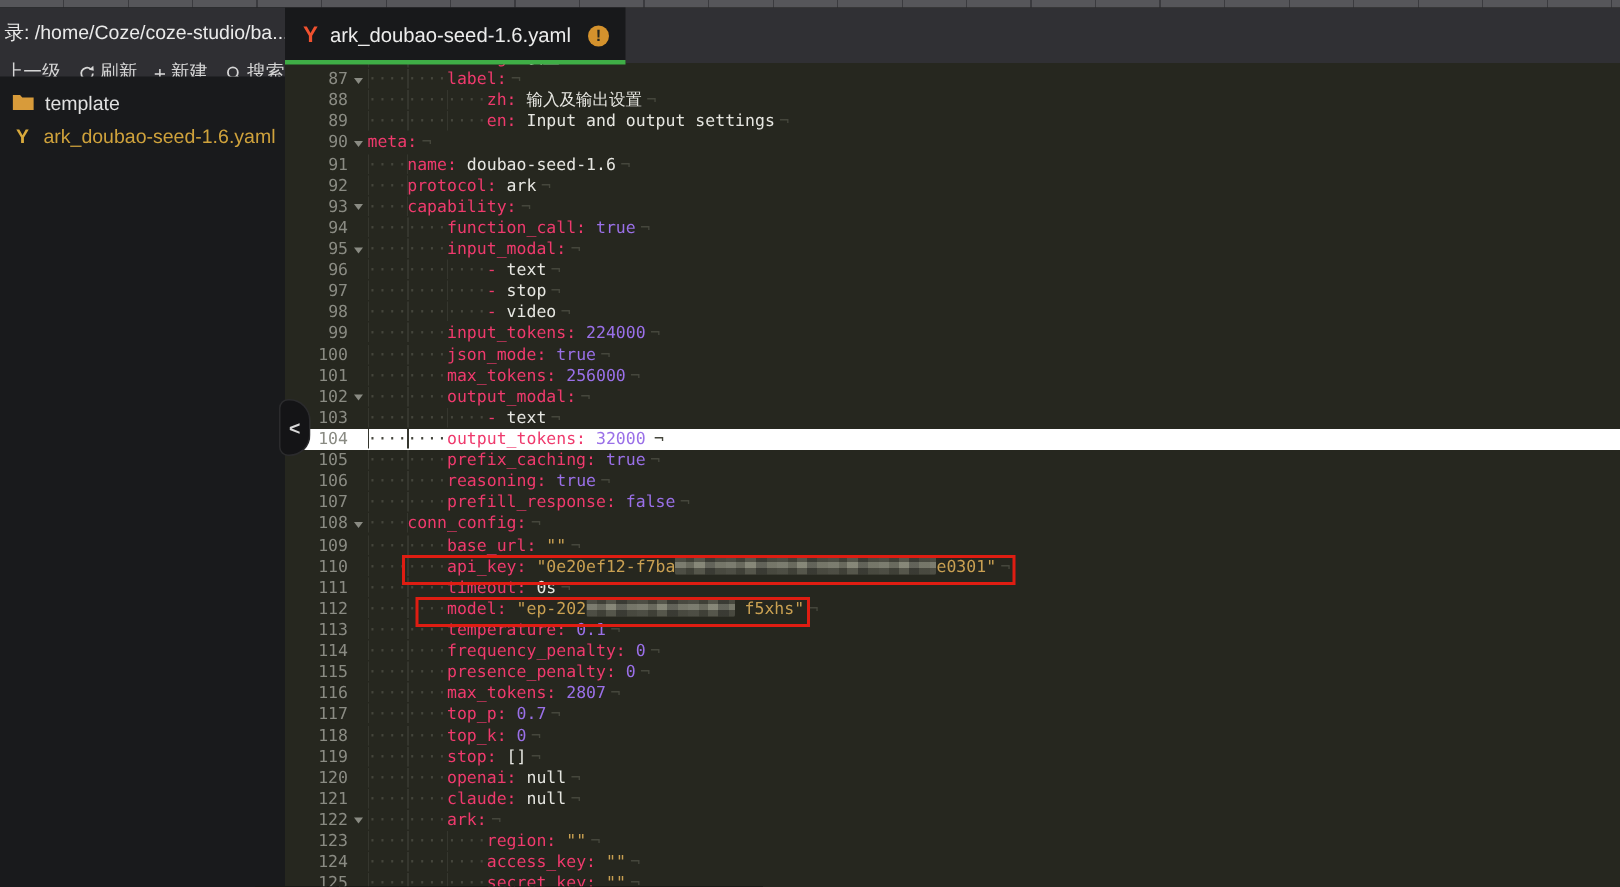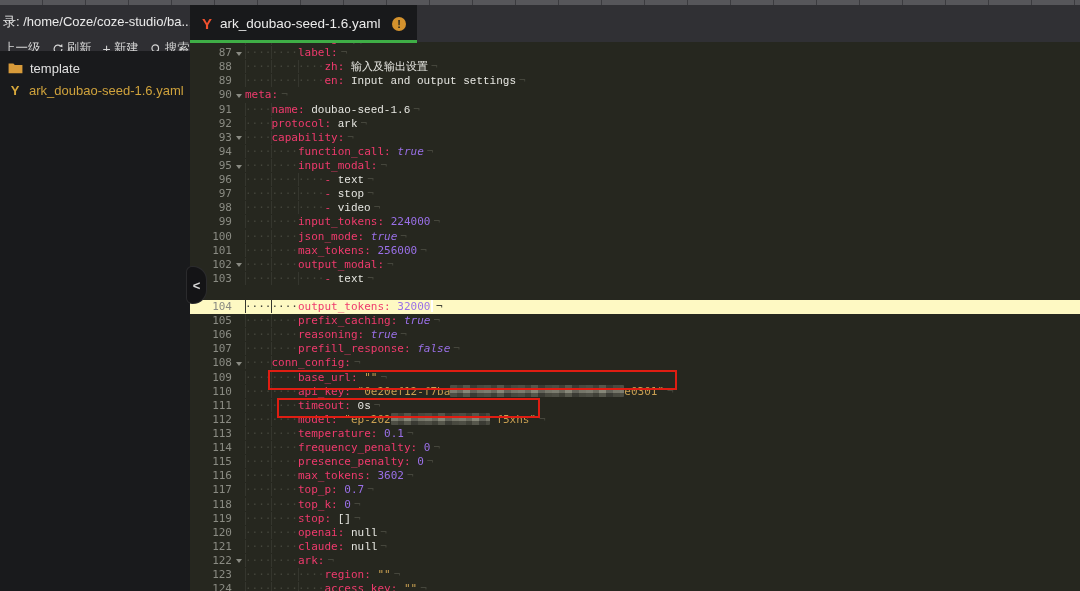--- a/index.html
+++ b/index.html
@@ -37,30 +37,30 @@
   .tab-title { color:#ececec; font-size:13.5px; white-space:nowrap; }
   .badge {
     margin-left:auto; margin-right:11px; width:14px; height:14px; border-radius:50%;
     background:#d4922d; color:#26271f; font-size:11px; font-weight:bold; line-height:14px; text-align:center;
   }
   .tab-underline { position:absolute; left:190px; top:40px; width:227px; height:3px; background:#3fae46; z-index:3; }
   
   .editor-bg { position:absolute; left:190px; top:42px; width:890px; height:549px; background:#26271f; z-index:0; }
   #code-lines { position:absolute; left:190px; top:32px; width:890px; z-index:1; font-family:"DejaVu Sans Mono", monospace; font-size:11px; }
   .line { display:flex; height:14.12px; line-height:14.12px; white-space:pre; }
-  .line.current { background:#fef9c3;margin-top:14px; }
+  .line.current { background:#ffffff; }
   .num { width:42px; text-align:right; color:#8a8b83; flex:none; }
   .foldcol { width:13px; flex:none; display:flex; align-items:center; justify-content:center; }
   .foldtri { width:0; height:0; border-left:3.5px solid transparent; border-right:3.5px solid transparent; border-top:4.5px solid #8a8b83; margin-top:1px; }
   .code { flex:1; white-space:pre; }
   .ws { color:#45463c; background:repeating-linear-gradient(to right,#35362e 0 1px,transparent 1px 26.48px); }
   .tok-k { color:#ef3a6d; }
-  .tok-p { color:#e6e6e1;font-family:Liberation Mono, monospace; }
+  .tok-p { color:#e6e6e1; }
   .tok-n { color:#9a70e8;text-align:right; }
-  .tok-b { color:#9a70e8;font-style:italic; }
+  .tok-b { color:#9a70e8; }
   .tok-s { color:#c9a052; }
   .eol { color:#45463c; margin-left:3px; }
   .cursor { display:inline-block; width:1.5px; height:12px; background:#ffffff; vertical-align:-2px; margin-left:1px; }
   .mosaic {
     display:inline-block; height:12px; vertical-align:-2px; border-radius:1px;
     background-image:
       repeating-linear-gradient(0deg, rgba(15,15,10,0.35) 0 4px, rgba(205,205,185,0.14) 4px 8px),
       repeating-linear-gradient(90deg, #6e6f63 0 7px, #595a4f 7px 13px, #7b7c6e 13px 20px, #51524a 20px 27px, #67685c 27px 34px);
   }
   
@@ -155,21 +155,21 @@
       <div class="line"><span class="num">106</span><span class="foldcol"></span><span class="code"><span class="ws">········</span><span class="tok-k">reasoning:</span><span class="tok-b"> true</span><span class="eol">¬</span></span></div>
       <div class="line"><span class="num">107</span><span class="foldcol"></span><span class="code"><span class="ws">········</span><span class="tok-k">prefill_response:</span><span class="tok-b"> false</span><span class="eol">¬</span></span></div>
       <div class="line"><span class="num">108</span><span class="foldcol"><span class="foldtri"></span></span><span class="code"><span class="ws">····</span><span class="tok-k">conn_config:</span><span class="eol">¬</span></span></div>
       <div class="line"><span class="num">109</span><span class="foldcol"></span><span class="code"><span class="ws">········</span><span class="tok-k">base_url:</span><span class="tok-s"> ""</span><span class="eol">¬</span></span></div>
       <div class="line"><span class="num">110</span><span class="foldcol"></span><span class="code"><span class="ws">········</span><span class="tok-k">api_key:</span><span class="tok-s"> "0e20ef12-f7ba</span><span class="mosaic" style="width: 174px;"></span><span class="tok-s">e0301"</span><span class="eol">¬</span></span></div>
       <div class="line"><span class="num">111</span><span class="foldcol"></span><span class="code"><span class="ws">········</span><span class="tok-k">timeout:</span><span class="tok-p"> 0s</span><span class="eol">¬</span></span></div>
       <div class="line"><span class="num">112</span><span class="foldcol"></span><span class="code"><span class="ws">········</span><span class="tok-k">model:</span><span class="tok-s"> "ep-202</span><span class="mosaic" style="width: 99px;"></span><span class="tok-s"> f5xhs"</span><span class="eol">¬</span></span></div>
       <div class="line"><span class="num">113</span><span class="foldcol"></span><span class="code"><span class="ws">········</span><span class="tok-k">temperature:</span><span class="tok-n"> 0.1</span><span class="eol">¬</span></span></div>
       <div class="line"><span class="num">114</span><span class="foldcol"></span><span class="code"><span class="ws">········</span><span class="tok-k">frequency_penalty:</span><span class="tok-n"> 0</span><span class="eol">¬</span></span></div>
       <div class="line"><span class="num">115</span><span class="foldcol"></span><span class="code"><span class="ws">········</span><span class="tok-k">presence_penalty:</span><span class="tok-n"> 0</span><span class="eol">¬</span></span></div>
-      <div class="line"><span class="num">116</span><span class="foldcol"></span><span class="code"><span class="ws">········</span><span class="tok-k">max_tokens:</span><span class="tok-n"> 3602</span><span class="eol">¬</span></span></div>
+      <div class="line"><span class="num">116</span><span class="foldcol"></span><span class="code"><span class="ws">········</span><span class="tok-k">max_tokens:</span><span class="tok-n"> 2807</span><span class="eol">¬</span></span></div>
       <div class="line"><span class="num">117</span><span class="foldcol"></span><span class="code"><span class="ws">········</span><span class="tok-k">top_p:</span><span class="tok-n"> 0.7</span><span class="eol">¬</span></span></div>
       <div class="line"><span class="num">118</span><span class="foldcol"></span><span class="code"><span class="ws">········</span><span class="tok-k">top_k:</span><span class="tok-n"> 0</span><span class="eol">¬</span></span></div>
       <div class="line"><span class="num">119</span><span class="foldcol"></span><span class="code"><span class="ws">········</span><span class="tok-k">stop:</span><span class="tok-p"> []</span><span class="eol">¬</span></span></div>
       <div class="line"><span class="num">120</span><span class="foldcol"></span><span class="code"><span class="ws">········</span><span class="tok-k">openai:</span><span class="tok-p"> null</span><span class="eol">¬</span></span></div>
       <div class="line"><span class="num">121</span><span class="foldcol"></span><span class="code"><span class="ws">········</span><span class="tok-k">claude:</span><span class="tok-p"> null</span><span class="eol">¬</span></span></div>
       <div class="line"><span class="num">122</span><span class="foldcol"><span class="foldtri"></span></span><span class="code"><span class="ws">········</span><span class="tok-k">ark:</span><span class="eol">¬</span></span></div>
       <div class="line"><span class="num">123</span><span class="foldcol"></span><span class="code"><span class="ws">············</span><span class="tok-k">region:</span><span class="tok-s"> ""</span><span class="eol">¬</span></span></div>
       <div class="line"><span class="num">124</span><span class="foldcol"></span><span class="code"><span class="ws">············</span><span class="tok-k">access_key:</span><span class="tok-s"> ""</span><span class="eol">¬</span></span></div>
       <div class="line"><span class="num">125</span><span class="foldcol"></span><span class="code"><span class="ws">············</span><span class="tok-k">secret_key:</span><span class="tok-s"> ""</span><span class="eol">¬</span></span></div>
     </div>

